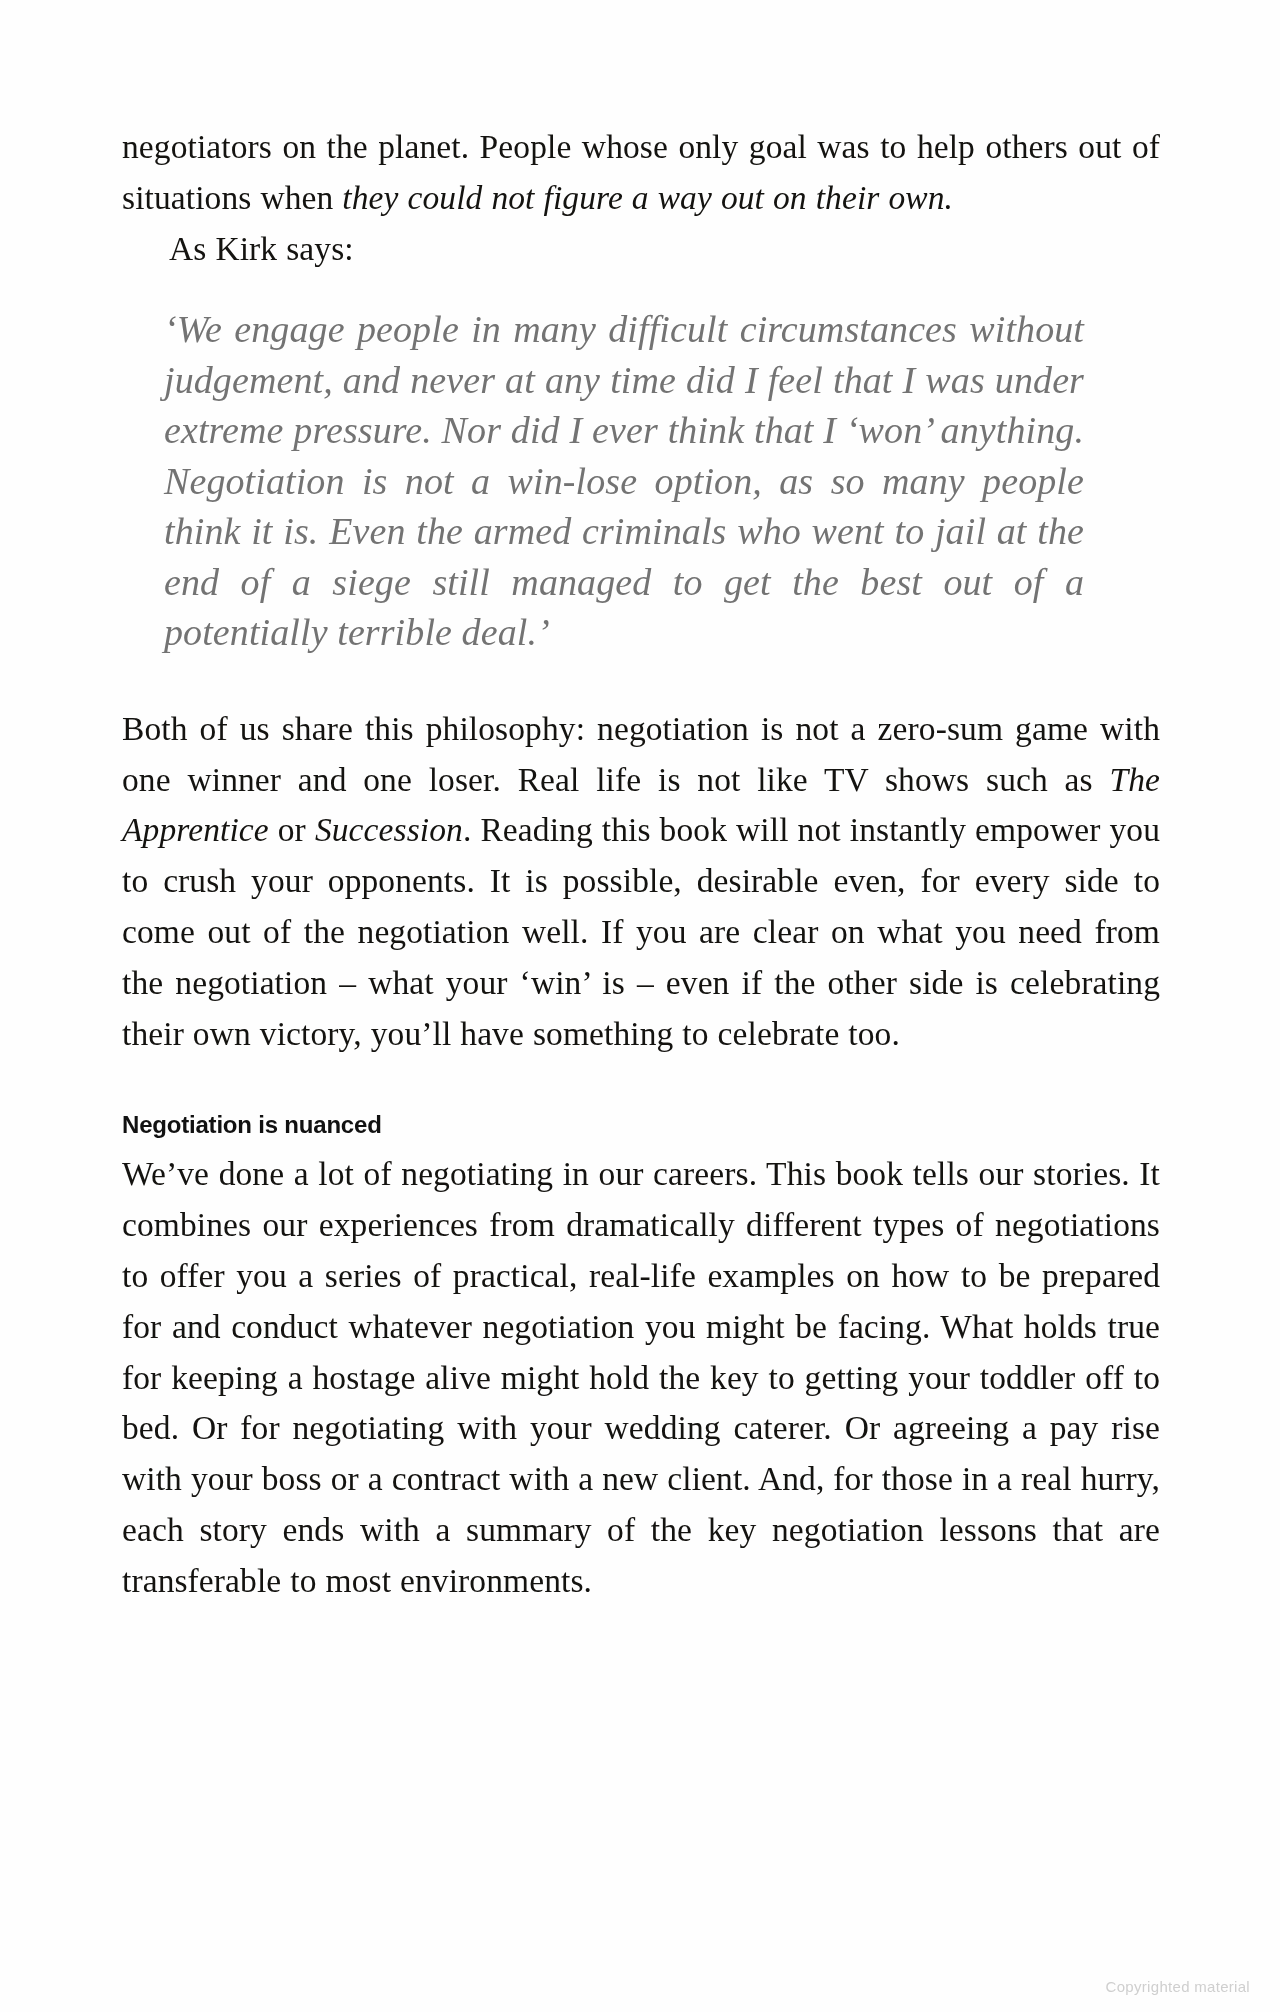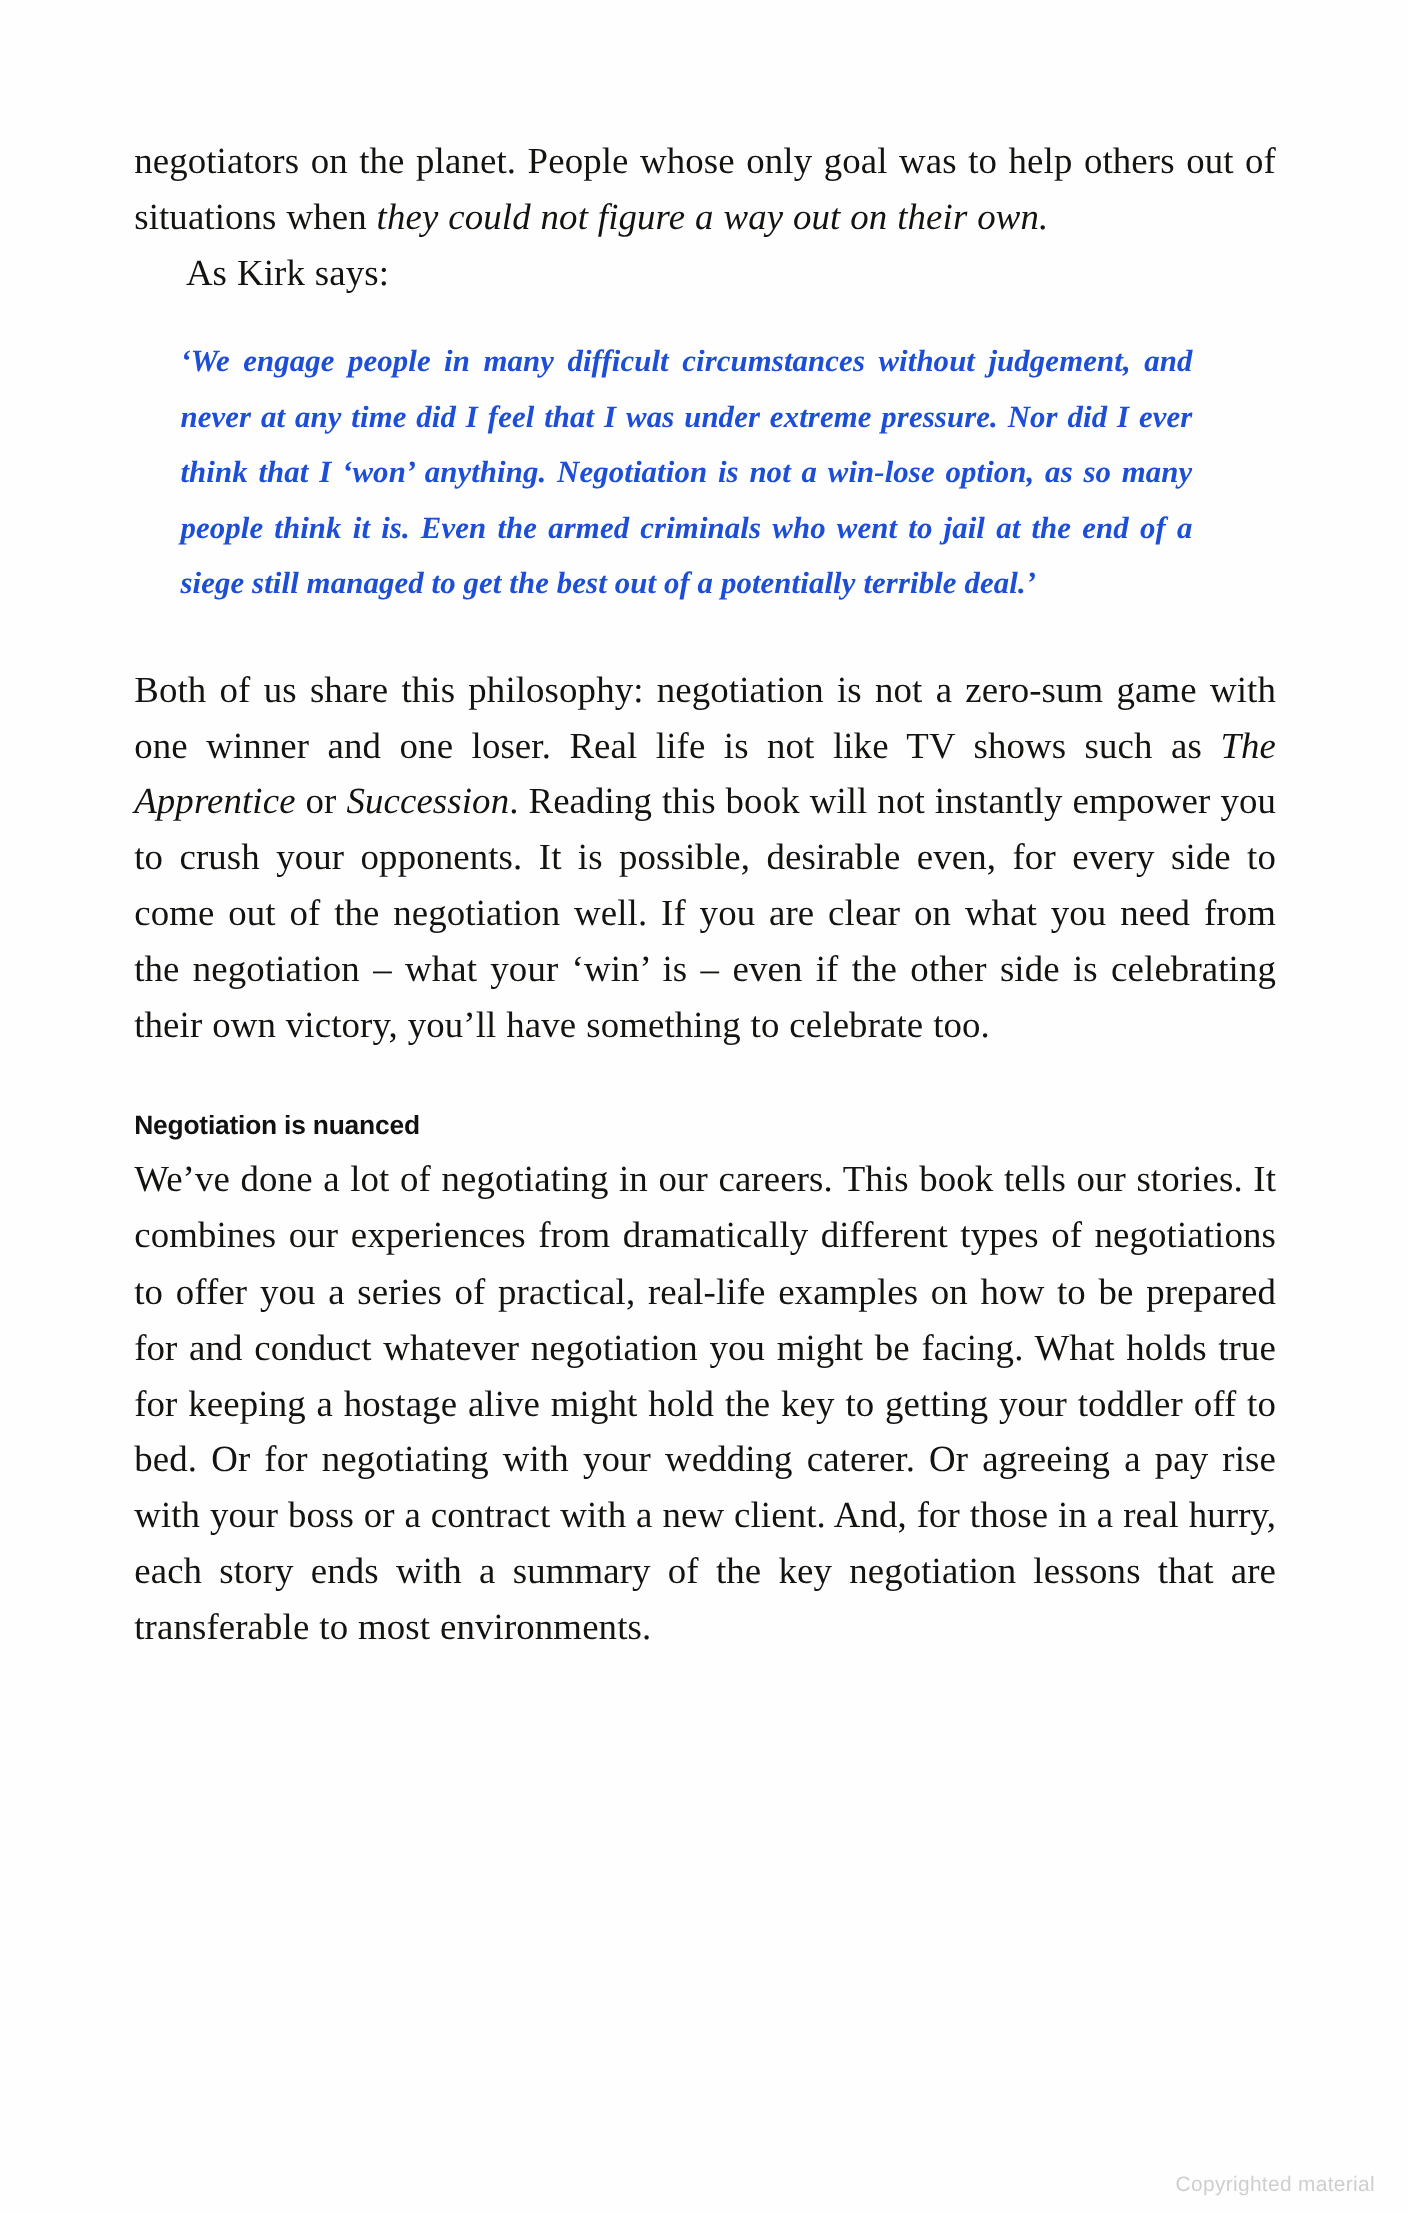--- a/index.html
+++ b/index.html
@@ -60,47 +60,46 @@
   .spacer-md { height: 30px; }
   .spacer-lg { height: 46px; }
 
   
   .blockquote {
     margin: 0;
     padding: 0 0 0 42px;
     width: 962px;
     box-sizing: border-box;
     font-style: italic;
-    font-size: 28px;
+    font-size: 38px;
     line-height: 50.5px;
     text-align: justify;
     text-align-last: left;
-    color: #1d4ed8;
+    color: #737373;
     letter-spacing: 0.1px;
-    font-weight: bold;
   }
 
   
   .section-heading {
     font-family: "Liberation Sans", "DejaVu Sans", sans-serif;
     font-weight: bold;
     font-size: 24px;
     line-height: 40px;
     margin: 0 0 4px 0;
     letter-spacing: -0.2px;
     color: #111111;
   }
 
   
   .copyright-note {
     position: absolute;
     right: 30px;
     bottom: 14px;
     font-family: "Liberation Sans", "DejaVu Sans", sans-serif;
-    font-size: 19px;
+    font-size: 15px;
     line-height: 22px;
     color: #cfcfcf;
     letter-spacing: 0.3px;
     white-space: nowrap;
   }
 </style>
 </head>
 <body>
 
 <div class="page">

